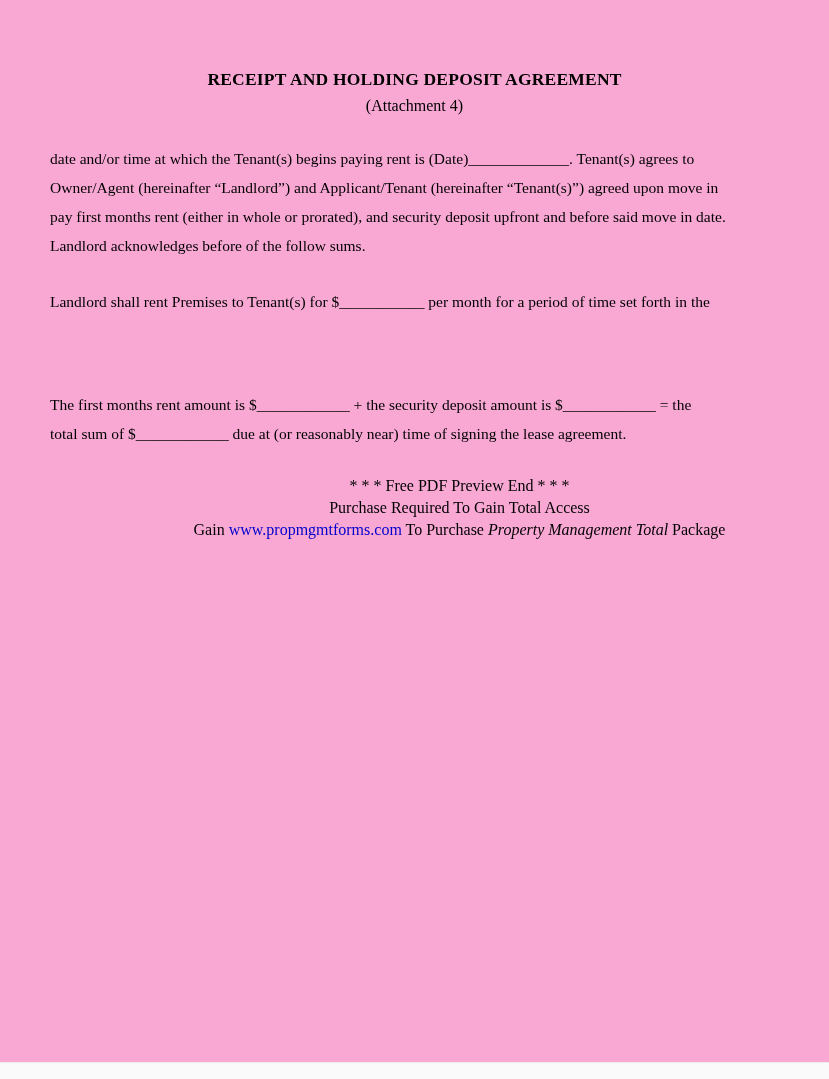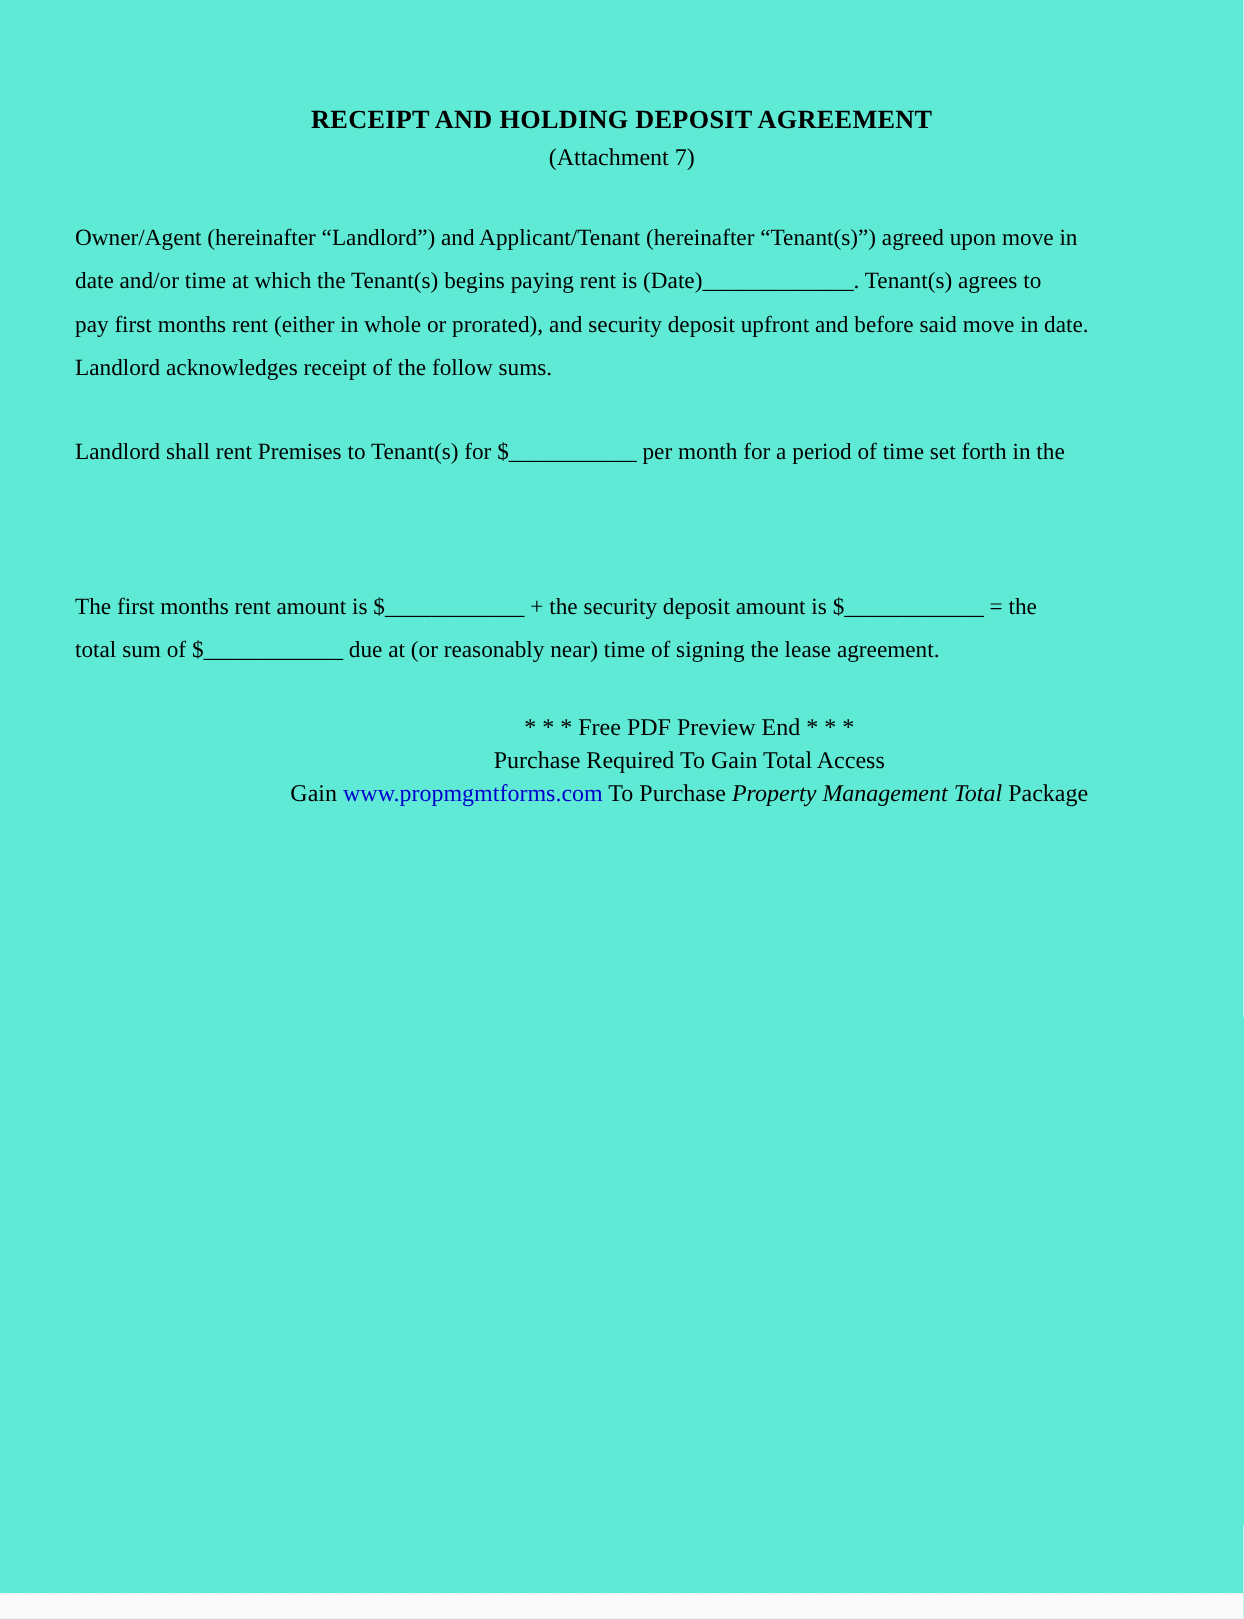--- a/index.html
+++ b/index.html
@@ -9,21 +9,21 @@
     height: 1079px;
     background: #ffffff;
     overflow: hidden;
     font-family: "Liberation Serif", "DejaVu Serif", serif;
     color: #000000;
   }
   .page {
     position: relative;
     width: 829px;
     height: 1079px;
-    background: #5eead4;
+    background: #f9a8d4;
   }
   .block { position: absolute; }
   .centered {
     left: 0;
     width: 829px;
     text-align: center;
   }
   .doc-title {
     top: 66px;
     font-size: 17.5px;
@@ -72,27 +72,27 @@
     border-top: 1px dotted #e3e3e3;
   }
 </style>
 </head>
 <body>
 
 <div class="page">
 
   <div class="block centered doc-title">RECEIPT AND HOLDING DEPOSIT AGREEMENT</div>
 
-  <div class="block centered doc-subtitle">(Attachment 7)</div>
+  <div class="block centered doc-subtitle">(Attachment 4)</div>
 
   <div id="para-intro" class="block para">
+    <div class="line">date and/or time at which the Tenant(s) begins paying rent is (Date)_____________. Tenant(s) agrees to</div>
     <div class="line">Owner/Agent (hereinafter “Landlord”) and Applicant/Tenant (hereinafter “Tenant(s)”) agreed upon move in</div>
-    <div class="line">date and/or time at which the Tenant(s) begins paying rent is (Date)_____________. Tenant(s) agrees to</div>
     <div class="line">pay first months rent (either in whole or prorated), and security deposit upfront and before said move in date.</div>
-    <div class="line">Landlord acknowledges receipt of the follow sums.</div>
+    <div class="line">Landlord acknowledges before of the follow sums.</div>
   </div>
 
   <div id="para-rent" class="block para">
     <div class="line">Landlord shall rent Premises to Tenant(s) for $___________ per month for a period of time set forth in the</div>
   </div>
 
   <div id="para-sums" class="block para">
     <div class="line">The first months rent amount is $____________ + the security deposit amount is $____________ = the</div>
     <div class="line">total sum of $____________ due at (or reasonably near) time of signing the lease agreement.</div>
   </div>

